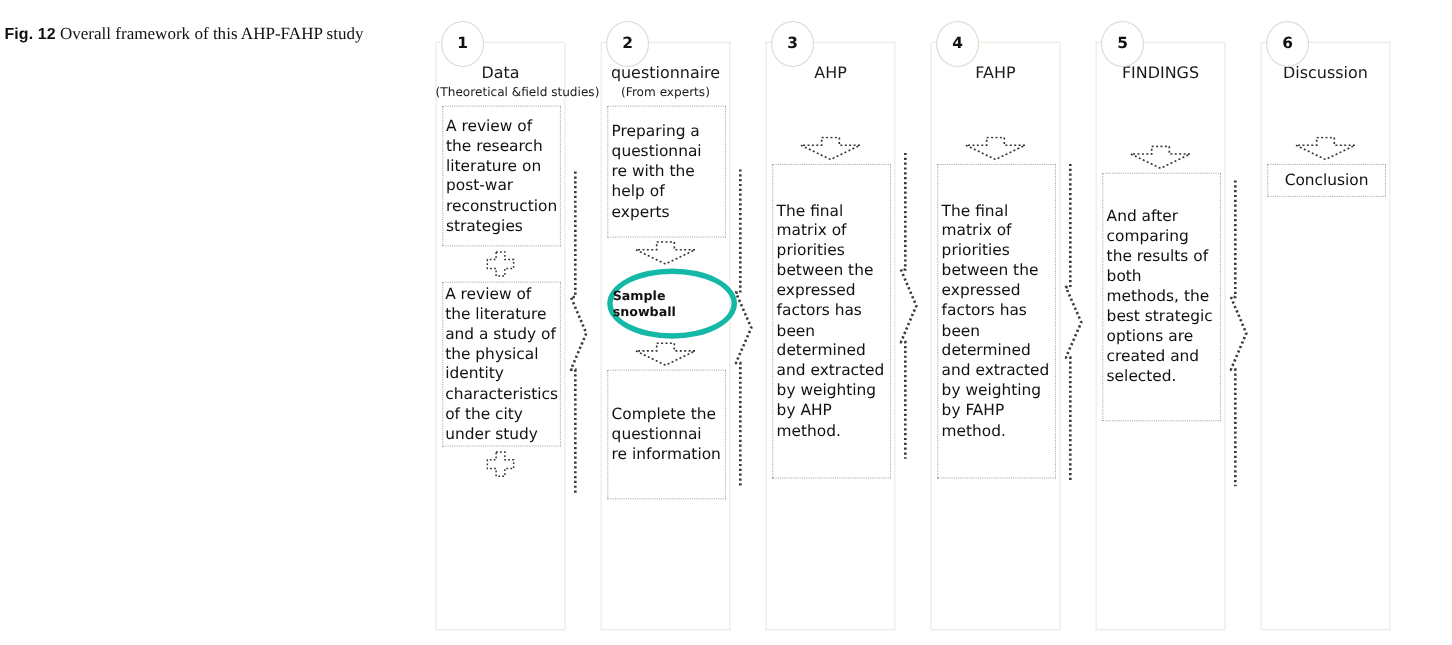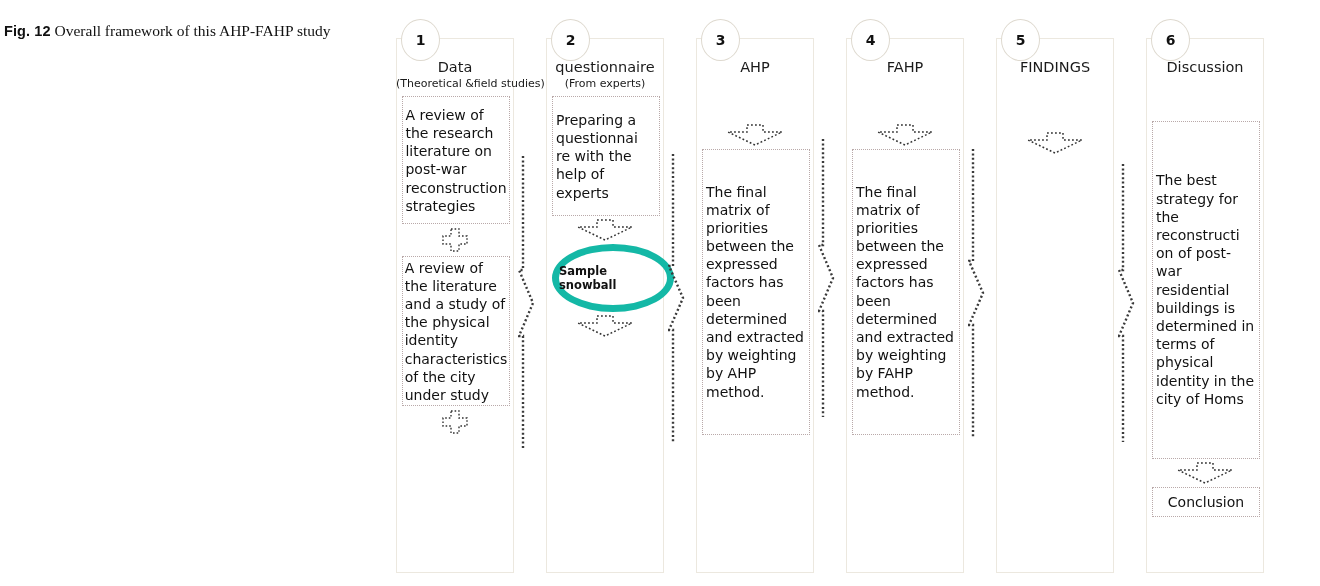--- a/index.html
+++ b/index.html
@@ -40,21 +40,21 @@
         margin:0 auto;width:108px;}
 
   
   .down-arrow{width:56px;height:22px;margin:3px auto;position:relative;}
   .down-arrow svg{display:block;}
 
   
   .plus{width:26px;height:24px;margin:4px auto;}
 
   
-  .ellipse{width:108px;height:54px;margin:0 auto;border:7px solid #14b8a6;
+  .ellipse{width:108px;height:54px;margin:0 auto;border:5px solid #14b8a6;
            border-radius:50%/50%;display:flex;flex-direction:column;
            align-items:center;justify-content:center;
            font-size:11.5px;font-weight:bold;line-height:1.25;color:#111;}
 
   
   .link{position:absolute;width:30px;z-index:4;}
   .link svg{display:block;width:100%;height:100%;}
 </style>
 </head>
 <body>
@@ -114,20 +114,21 @@
       <div class="ellipse">
         <span>Sample snowball</span>
       </div>
 
       <div class="down-arrow">
         <svg viewBox="0 0 56 22" width="56" height="22">
           <path d="M20 1 H36 V8 H55 L28 21 L1 8 H20 Z" fill="none" stroke="#333" stroke-width="1.5" stroke-dasharray="1.8 2.2"></path>
         </svg>
       </div>
 
+      <div class="node" style="height:118px;display:flex;align-items:center;justify-content:center;">Complete the questionnai re information</div>
     </div>
   </div>
 
   <div class="link" style="left:272px;top:130px;height:300px;">
     <svg viewBox="0 0 30 300" preserveAspectRatio="none">
       <path d="M5 6 L5 118 L1 118 L15 150 L1 182 L5 182 L5 294" fill="none" stroke="#3a3a3a" stroke-width="2.4" stroke-dasharray="2 2.4"></path>
     </svg>
   </div>
 
   <div class="col" id="col3" style="left:300px;height:535px;">
@@ -185,37 +186,37 @@
       <div class="col-sub empty"></div>
       <div class="spacer-head" style="height:30px;"></div>
 
 
       <div class="down-arrow">
         <svg viewBox="0 0 56 22" width="56" height="22">
           <path d="M20 1 H36 V8 H55 L28 21 L1 8 H20 Z" fill="none" stroke="#333" stroke-width="1.5" stroke-dasharray="1.8 2.2"></path>
         </svg>
       </div>
 
+      <div class="node" style="height:226px;display:flex;align-items:center;justify-content:center;">And after comparing the results of both methods, the best strategic options are created and selected.</div>
     </div>
   </div>
 
   <div class="link" style="left:722px;top:140px;height:290px;">
     <svg viewBox="0 0 30 290" preserveAspectRatio="none">
       <path d="M5 6 L5 112 L1 112 L15 145 L1 178 L5 178 L5 284" fill="none" stroke="#3a3a3a" stroke-width="2.4" stroke-dasharray="2 2.4"></path>
     </svg>
   </div>
 
   <div class="col" id="col6" style="left:750px;height:535px;">
     <div class="badge">6</div>
     <div class="col-inner">
       <div class="col-title">Discussion</div>
       <div class="col-sub empty"></div>
       <div class="spacer-head"></div>
 
-      <div class="node" style="height:338px;display:flex;align-items:center;justify-content:center;">The best strategy for the reconstructi on of post-war residential buildings is determined in terms of physical identity in the city of Homs</div>
 
       <div class="down-arrow">
         <svg viewBox="0 0 56 22" width="56" height="22">
           <path d="M20 1 H36 V8 H55 L28 21 L1 8 H20 Z" fill="none" stroke="#333" stroke-width="1.5" stroke-dasharray="1.8 2.2"></path>
         </svg>
       </div>
 
       <div class="node" style="height:30px;display:flex;align-items:center;justify-content:center;">Conclusion</div>
     </div>
   </div>

